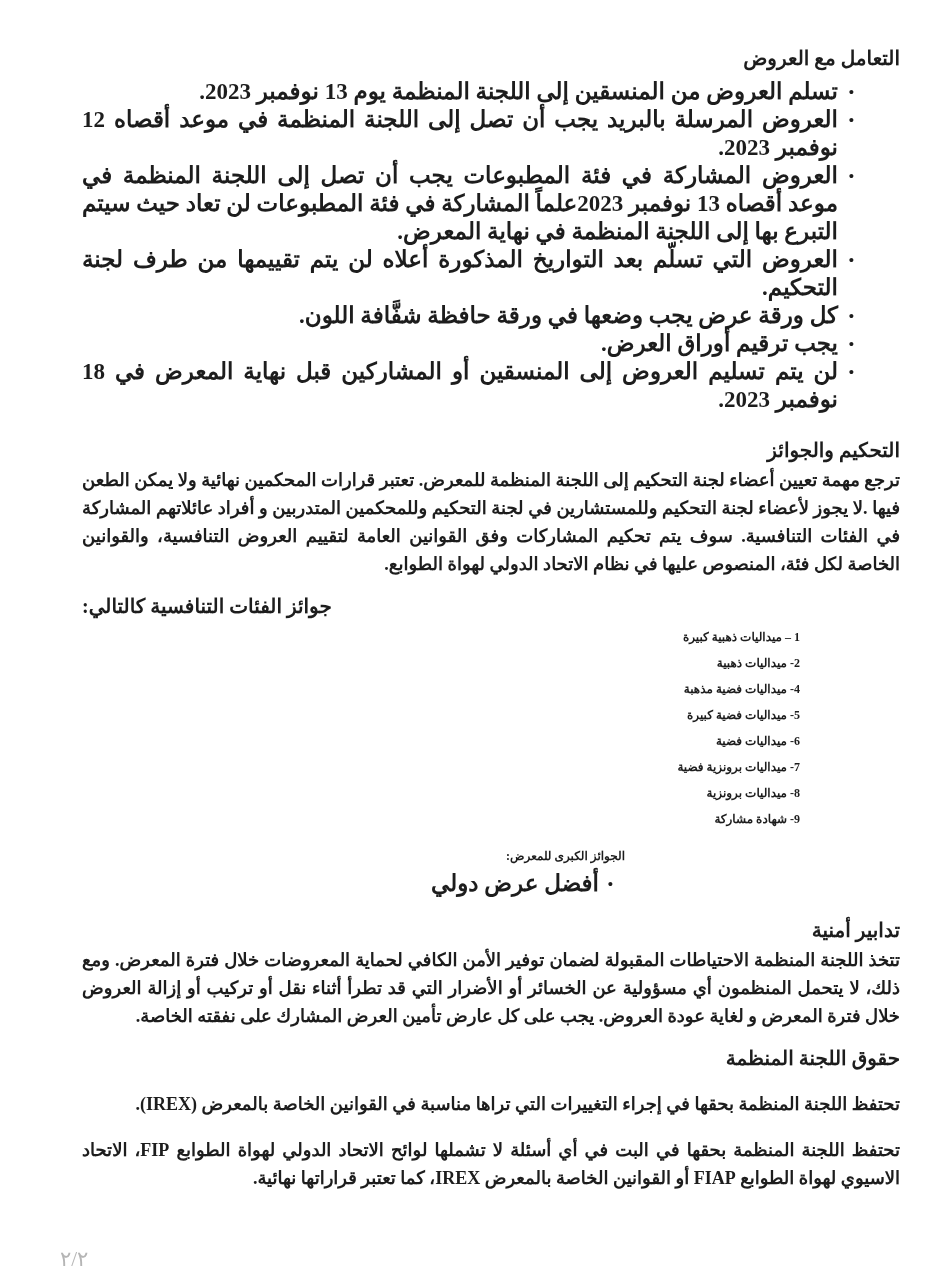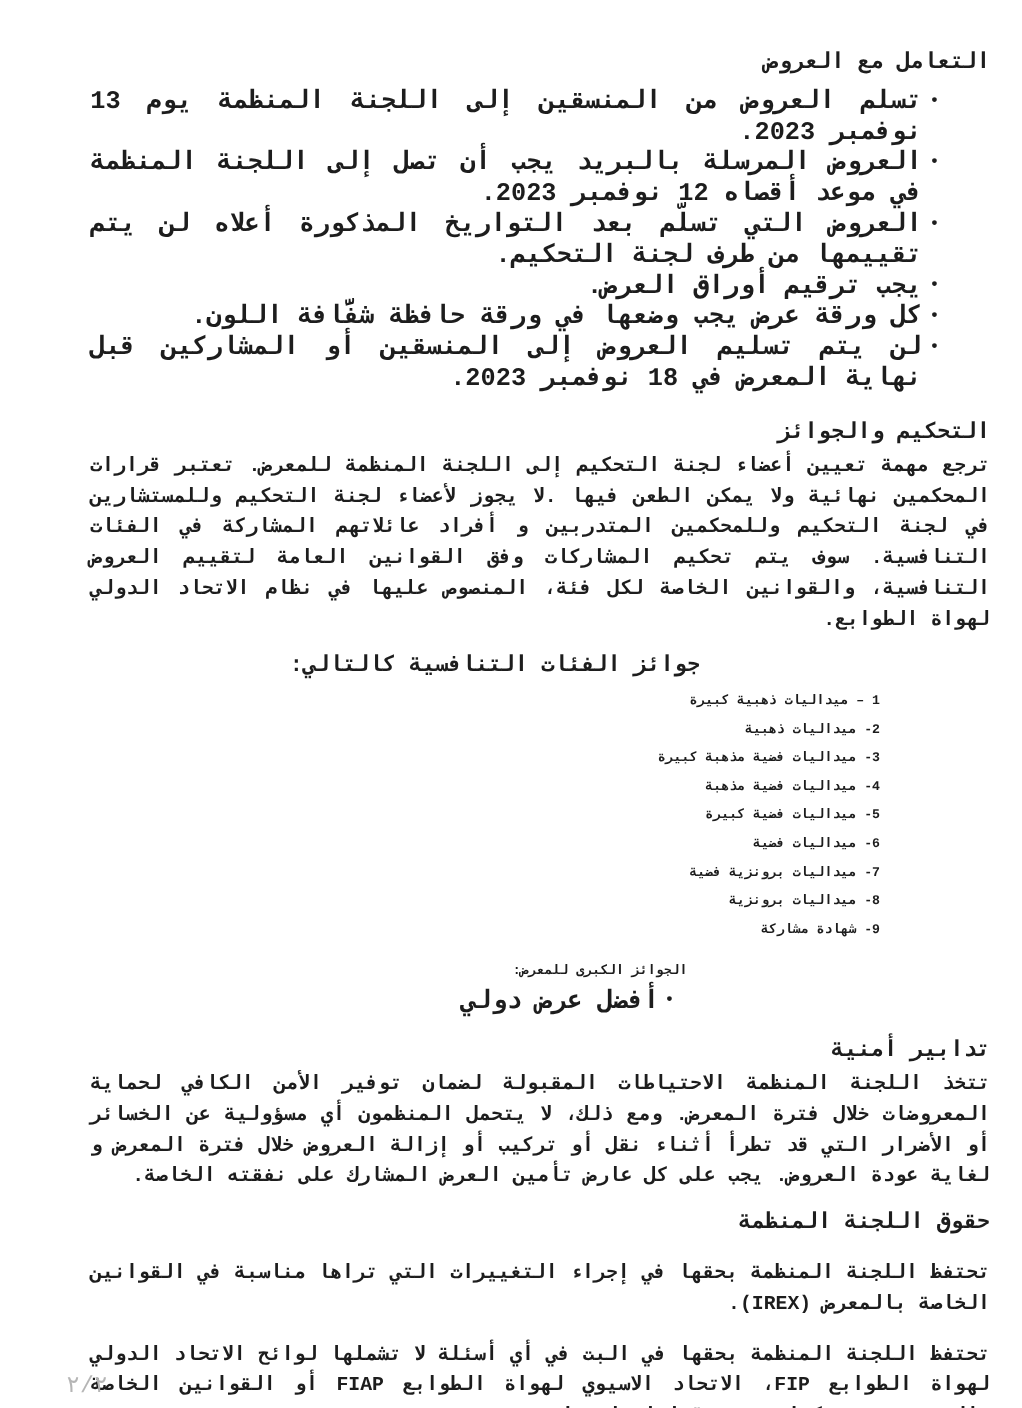--- a/index.html
+++ b/index.html
@@ -5,21 +5,21 @@
   html,body{margin:0;padding:0;}
   body{background:#ffffff;}
   .page{
     position:relative;
     width:902px;height:1280px;
     box-sizing:border-box;
     background:#ffffff;
     padding:44px 29px 0 55px;
     direction:rtl;
     overflow:hidden;
-    font-family:Liberation Mono, monospace;
+    font-family:Liberation Serif, serif;
     color:#1d1d1d;
   }
   h2.sec-heading{
     margin:0;
     font-size:20px;
     font-weight:700;
     line-height:28px;
     text-align:right;
   }
   p.body-text{
@@ -47,21 +47,21 @@
     position:absolute;
     right:0;top:0;
     font-size:15px;
   }
   .judging{margin-top:22px;}
   .judging p{margin-top:2px;}
 
   .awards{margin-top:14px;}
   .awards .awards-heading{
     margin:0 82px 0 0;
-    font-size:20px;font-weight:700;line-height:28px;text-align:center;
+    font-size:20px;font-weight:700;line-height:28px;text-align:left;
   }
   .award-items{margin:4px 100px 0 0;}
   .award-items .award-item{
     font-size:12px;font-weight:700;line-height:26px;text-align:right;
   }
 
   .grand{margin-top:10px;}
   .grand .grand-heading{
     margin:0 275px 0 0;
     font-size:12px;font-weight:700;line-height:28px;text-align:right;
@@ -88,38 +88,38 @@
 </head>
 <body>
 
 <div class="page">
 
   <section class="handling">
     <h2 class="sec-heading">التعامل مع العروض</h2>
     <ul class="dot-list">
       <li>تسلم العروض من المنسقين إلى اللجنة المنظمة يوم 13 نوفمبر 2023.</li>
       <li>العروض المرسلة بالبريد يجب أن تصل إلى اللجنة المنظمة في موعد أقصاه 12 نوفمبر 2023.</li>
+      <li>العروض المشاركة في فئة المطبوعات يجب أن تصل إلى اللجنة المنظمة في موعد أقصاه 13 نوفمبر 2023علماً المشاركة في فئة المطبوعات لن تعاد حيث سيتم التبرع بها إلى اللجنة المنظمة في نهاية المعرض.</li>
       <li>العروض التي تسلّم بعد التواريخ المذكورة أعلاه لن يتم تقييمها من طرف لجنة التحكيم.</li>
+      <li>كل ورقة عرض يجب وضعها في ورقة حافظة شفَّافة اللون.</li>
       <li>يجب ترقيم أوراق العرض.</li>
-      <li>كل ورقة عرض يجب وضعها في ورقة حافظة شفَّافة اللون.</li>
       <li>لن يتم تسليم العروض إلى المنسقين أو المشاركين قبل نهاية المعرض في 18 نوفمبر 2023.</li>
     </ul>
   </section>
 
   <section class="judging">
     <h2 class="sec-heading">التحكيم والجوائز</h2>
     <p class="body-text">ترجع مهمة تعيين أعضاء لجنة التحكيم إلى اللجنة المنظمة للمعرض. تعتبر قرارات المحكمين نهائية ولا يمكن الطعن فيها .لا يجوز لأعضاء لجنة التحكيم وللمستشارين في لجنة التحكيم وللمحكمين المتدربين و أفراد عائلاتهم المشاركة في الفئات التنافسية. سوف يتم تحكيم المشاركات وفق القوانين العامة لتقييم العروض التنافسية، والقوانين الخاصة لكل فئة، المنصوص عليها في نظام الاتحاد الدولي لهواة الطوابع.</p>
   </section>
 
   <section class="awards">
     <div class="awards-heading">جوائز الفئات التنافسية كالتالي:</div>
     <div class="award-items">
       <div class="award-item">1 – ميداليات ذهبية كبيرة</div>
       <div class="award-item">2- ميداليات ذهبية</div>
-      <div class="award-item">3- ميداليات فضية مذهبة كبيرة</div>
       <div class="award-item">4- ميداليات فضية مذهبة</div>
       <div class="award-item">5- ميداليات فضية كبيرة</div>
       <div class="award-item">6- ميداليات فضية</div>
       <div class="award-item">7- ميداليات برونزية فضية</div>
       <div class="award-item">8- ميداليات برونزية</div>
       <div class="award-item">9- شهادة مشاركة</div>
     </div>
   </section>
 
   <section class="grand">

